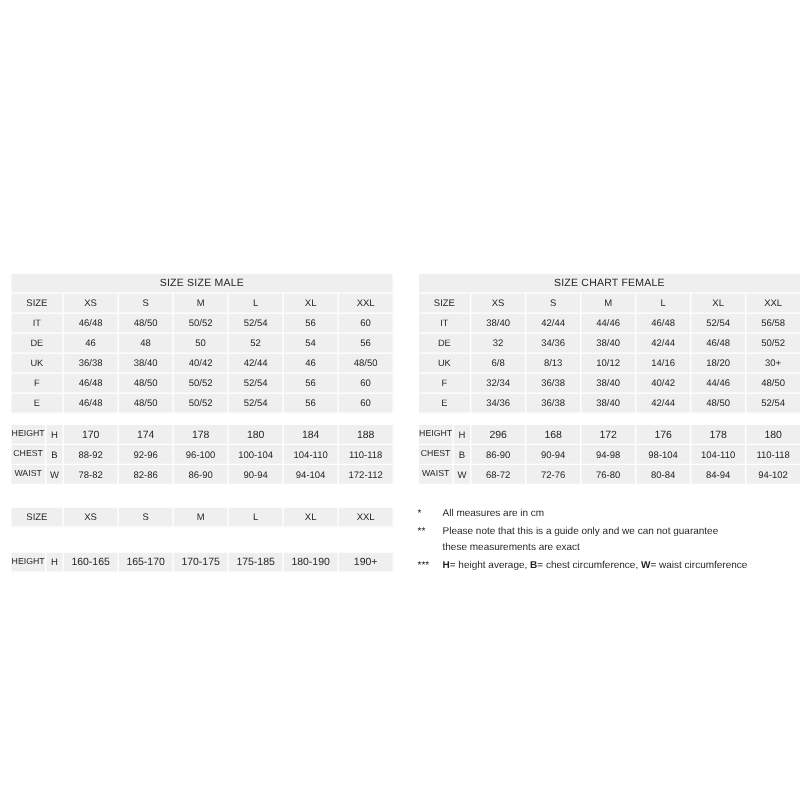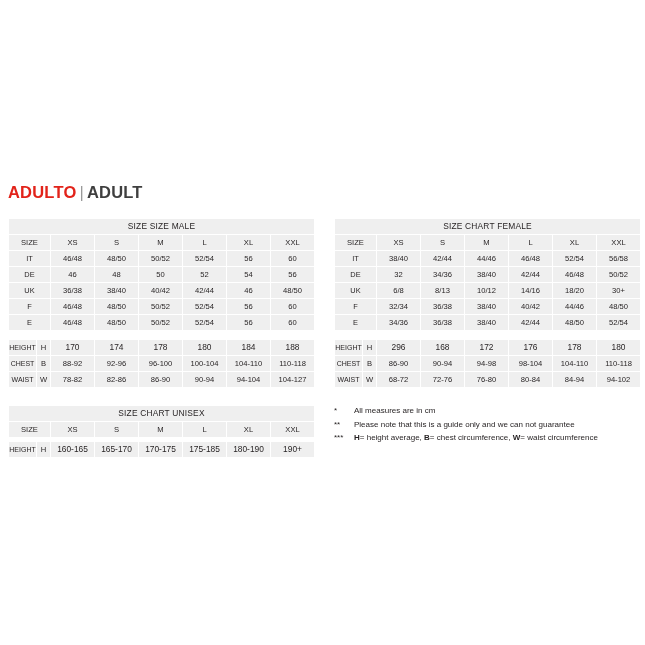--- a/index.html
+++ b/index.html
@@ -121,23 +121,20 @@
     font-weight: normal;
   }
   .notes .txt { flex: 1; }
   .notes b { font-weight: bold; }
 </style>
 </head>
 <body>
 
 <div class="page">
 
-  <div class="title">
-    <span class="t-red">ADULTO</span><span class="t-sep">|</span><span class="t-dark">ADULT</span>
-  </div>
 
   <div class="chart" style="left:8px; top:218px;">
     <table class="sizechart">
       <colgroup>
         <col style="width:42px">
           <col style="width:44px">
           <col style="width:44px">
           <col style="width:44px">
           <col style="width:44px">
           <col style="width:44px">
@@ -240,21 +237,21 @@
           <td class="val">110-118</td>
         </tr>
         <tr>
           <td class="lbl-grey">WAIST</td>
           <td class="lbl-letter">W</td>
           <td class="val">78-82</td>
           <td class="val">82-86</td>
           <td class="val">86-90</td>
           <td class="val">90-94</td>
           <td class="val">94-104</td>
-          <td class="val">104-127</td>
+          <td class="val">172-112</td>
         </tr>
       </tbody>
     </table>
   </div>
 
   <div class="chart" style="left:334px; top:218px;">
     <table class="sizechart">
       <colgroup>
         <col style="width:42px">
           <col style="width:44px">
@@ -379,23 +376,20 @@
       <colgroup>
         <col style="width:42px">
           <col style="width:44px">
           <col style="width:44px">
           <col style="width:44px">
           <col style="width:44px">
           <col style="width:44px">
           <col style="width:44px">
       </colgroup>
       <tbody>
-        <tr class="hdr-band">
-          <td colspan="7">SIZE CHART UNISEX</td>
-        </tr>
         <tr class="col-hdr">
           <td>SIZE</td>
           <td>XS</td>
           <td>S</td>
           <td>M</td>
           <td>L</td>
           <td>XL</td>
           <td>XXL</td>
         </tr>
       </tbody>
@@ -432,18 +426,22 @@
   <div class="notes">
     <div class="note-row">
       <span class="mark">*</span>
       <span class="txt">All measures are in cm</span>
     </div>
     <div class="note-row">
       <span class="mark">**</span>
       <span class="txt">Please note that this is a guide only and we can not guarantee</span>
     </div>
     <div class="note-row">
+      <span class="mark"></span>
+      <span class="txt">these measurements are exact</span>
+    </div>
+    <div class="note-row">
       <span class="mark">***</span>
       <span class="txt"><b>H</b>= height average, <b>B</b>= chest circumference, <b>W</b>= waist circumference</span>
     </div>
   </div>
 
 </div>
 
 </body></html>

